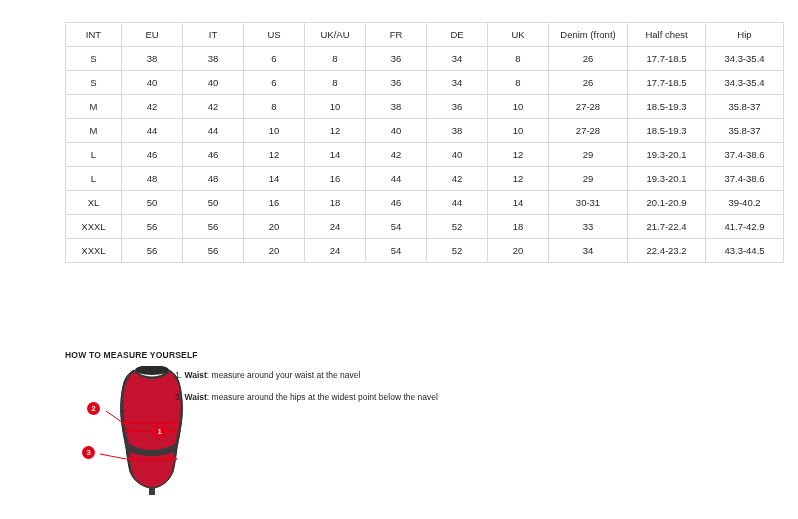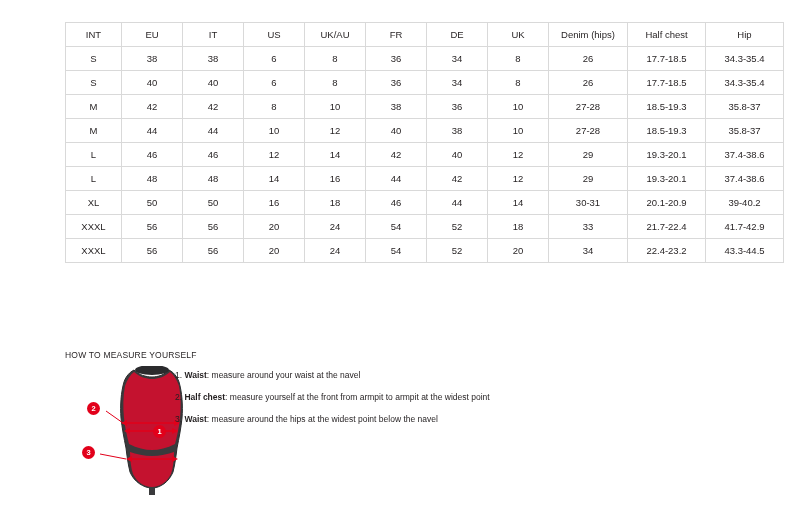--- a/index.html
+++ b/index.html
@@ -59,21 +59,21 @@
   col.c8 { width: 79px; }
   col.c9 { width: 78px; }
   col.c10 { width: 78px; }
 
   
   .measure-title {
     position: absolute;
     left: 65px;
     top: 350px;
     font-size: 8.5px;
-    font-weight: normal;
+    font-weight: bold;
     letter-spacing: 0.2px;
     color: #231f20;
   }
   .figure {
     position: absolute;
     left: 90px;
     top: 366px;
     width: 120px;
     height: 130px;
   }
@@ -130,21 +130,21 @@
       <thead>
         <tr>
           <th>INT</th>
           <th>EU</th>
           <th>IT</th>
           <th>US</th>
           <th>UK/AU</th>
           <th>FR</th>
           <th>DE</th>
           <th>UK</th>
-          <th>Denim (hips)</th>
+          <th>Denim (front)</th>
           <th>Half chest</th>
           <th>Hip</th>
         </tr>
       </thead>
       <tbody>
         <tr>
           <td>S</td>
           <td>38</td>
           <td>38</td>
           <td>6</td>
@@ -309,22 +309,18 @@
     <div class="badge badge-2">2</div>
     <div class="badge badge-3">3</div>
   </div>
 
   <div class="steps">
     <div class="step">
       <span>1.</span>
       <b>Waist</b><span>: measure around your waist at the navel</span>
     </div>
     <div class="step">
-      <span>2.</span>
-      <b>Half chest</b><span>: measure yourself at the front from armpit to armpit at the widest point</span>
-    </div>
-    <div class="step">
       <span>3.</span>
       <b>Waist</b><span>: measure around the hips at the widest point below the navel</span>
     </div>
   </div>
 
 </div>
 
 </body></html>

